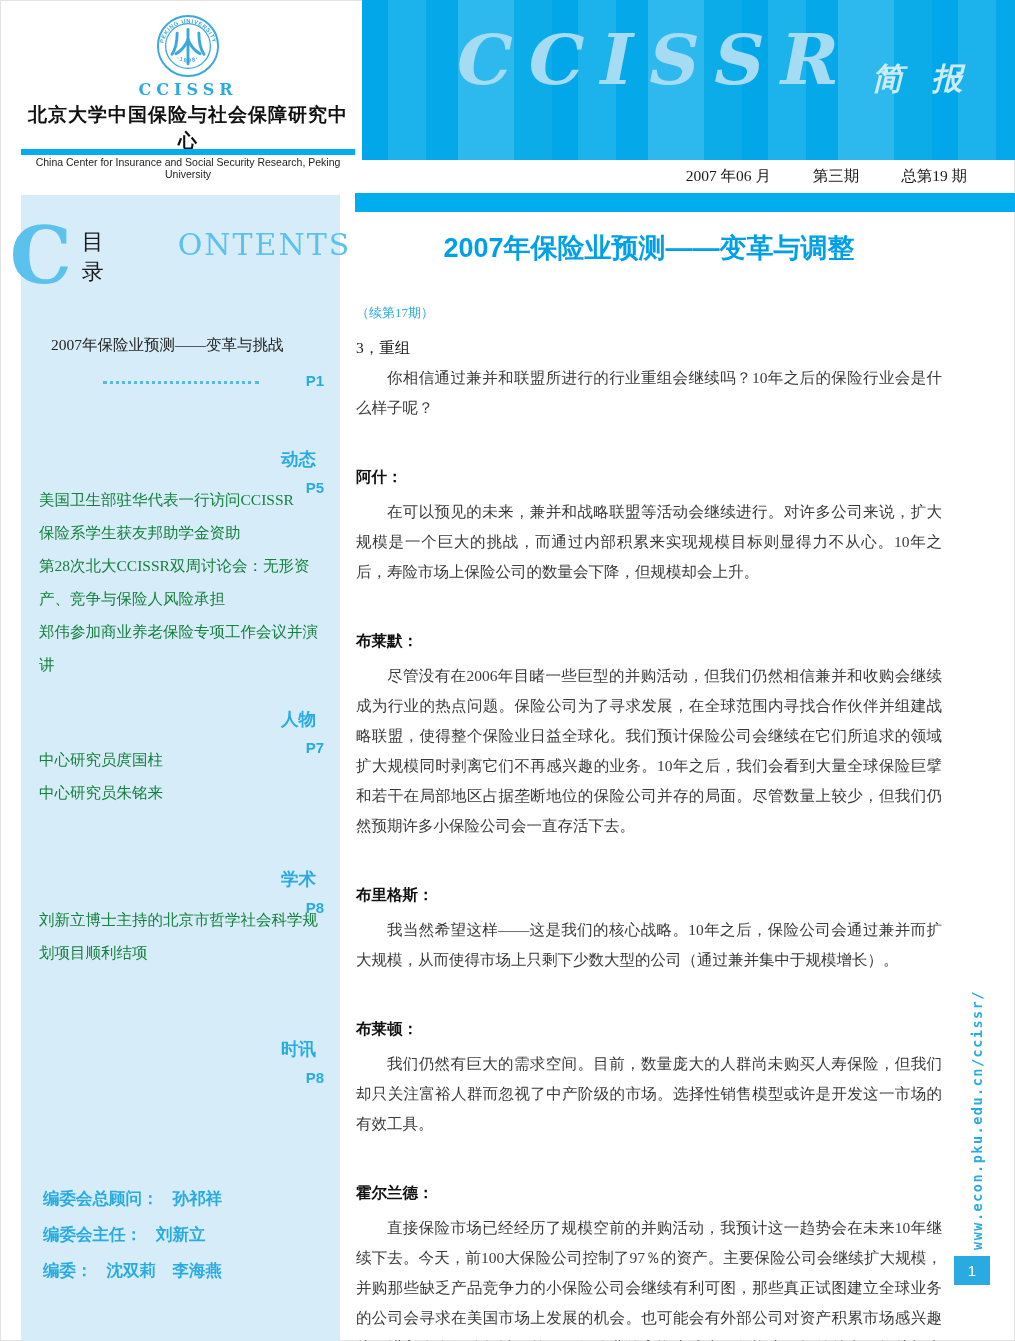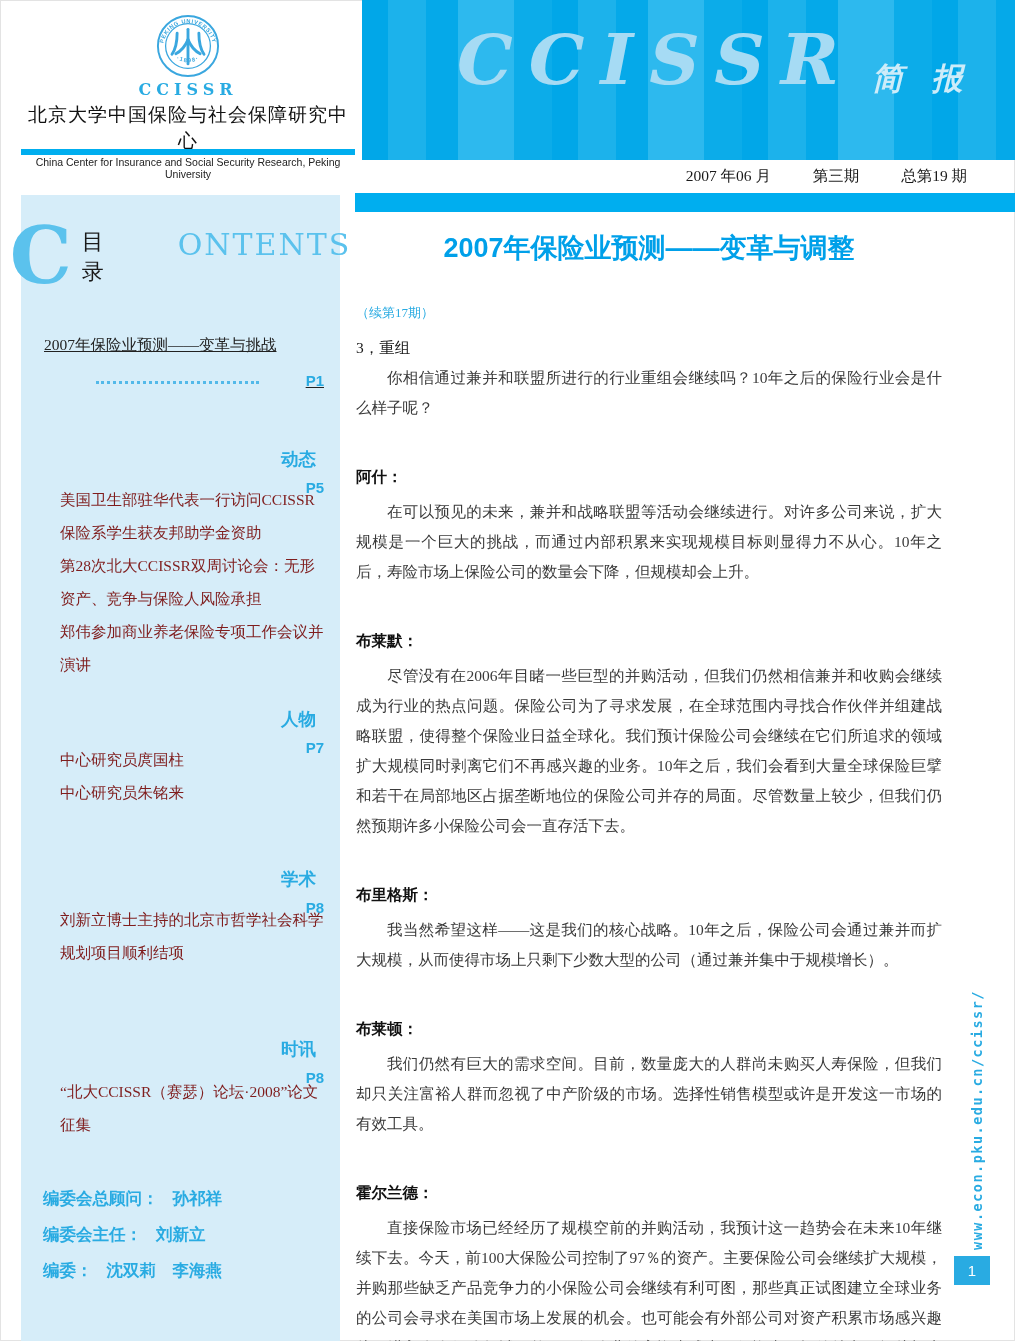--- a/index.html
+++ b/index.html
@@ -5,21 +5,21 @@
   html,body{margin:0;padding:0;background:#ffffff;}
   .page{
     position:relative;width:1015px;height:1341px;background:#fff;overflow:hidden;
     font-family:"Liberation Serif","DejaVu Serif",serif;color:#3d3d3d;
     box-shadow:inset 0 0 0 1px #e3e3e3;
   }
   
   .org-block{position:absolute;left:21px;top:0;width:334px;height:150px;text-align:center;}
   .seal{display:block;margin:14px auto 2px auto;width:64px;height:64px;}
   .logo-acronym{font-family:"DejaVu Serif",serif;font-weight:bold;color:#29abe2;font-size:16px;letter-spacing:5px;}
-  .org-cn{font-family:"Liberation Sans","DejaVu Sans",sans-serif;font-weight:normal;color:#111;font-size:19px;margin-top:3px;letter-spacing:1px;}
+  .org-cn{font-family:"Liberation Sans","DejaVu Sans",sans-serif;font-weight:bold;color:#111;font-size:19px;margin-top:3px;letter-spacing:1px;}
   .org-en{font-family:"Liberation Sans","DejaVu Sans",sans-serif;color:#222;font-size:10.5px;margin-top:2px;}
   .org-underline{position:absolute;left:0;top:149px;width:334px;height:6px;background:#00aeef;}
   
   .banner{
     position:absolute;left:362px;top:0;width:653px;height:160px;
     background:repeating-linear-gradient(90deg,
       #01a7e8 0 26px,#1cb2eb 26px 64px,#05a9e9 64px 96px,#2db9ee 96px 152px,#0cace9 152px 190px);
     overflow:hidden;
   }
   .banner-title{
@@ -36,28 +36,28 @@
   .issue-line{position:absolute;left:355px;top:166px;width:612px;text-align:right;font-size:15.5px;color:#1a1a1a;}
   .issue-line span{margin-left:38px;}
   .top-bar{position:absolute;left:355px;top:193px;width:660px;height:19px;background:#00aeef;}
   
   .sidebar{position:absolute;left:21px;top:195px;width:319px;height:1146px;background:#d6edf9;}
   .contents-head{position:absolute;top:30px;left:0;width:100%;display:flex;justify-content:center;align-items:flex-end;}
   .big-c{font-family:"DejaVu Serif",serif;font-size:78px;line-height:0.8;color:#5bc2ed;font-weight:bold;}
   .c-right{display:flex;flex-direction:row;align-items:flex-start;}
   .mulu{font-family:"Liberation Sans","DejaVu Sans",sans-serif;color:#1a1a1a;font-size:22px;letter-spacing:26px;margin-left:10px;}
   .ontents{font-family:"DejaVu Serif",serif;color:#5bc2ed;font-size:30px;letter-spacing:2px;}
-  .toc-article{position:absolute;top:140px;left:23px;right:16px;font-size:15.5px;color:#222;text-decoration:underline;}
+  .toc-article{position:absolute;top:140px;left:30px;right:16px;font-size:15.5px;color:#222;}
   .toc-dotrow{display:flex;align-items:flex-end;margin-top:16px;padding-left:52px;}
   .leader{flex:1;border-bottom:3px dotted #53b9e9;margin:0 10px 5px 0;}
   .pg{color:#29abe2;font-family:"Liberation Sans",sans-serif;font-size:15px;font-weight:bold;margin-left:37px;}
   .toc-sec{position:absolute;left:22px;right:16px;}
   .sec-head{display:flex;align-items:flex-end;flex-direction:column;}
   .sec-name{font-family:"Liberation Sans","DejaVu Sans",sans-serif;font-weight:bold;color:#29abe2;font-size:17.5px;margin-right:8px;}
-  .sec-items{position:absolute;left:39px;right:14px;font-size:15.5px;color:#7f1d1d;line-height:33px;}
+  .sec-items{position:absolute;left:18px;right:14px;font-size:15.5px;color:#15803d;line-height:33px;}
   .sec-items div{margin:0;}
   .sec-dongtai{top:252px;} .items-dongtai{top:288px;}
   .sec-renwu{top:512px;}   .items-renwu{top:548px;}
   .sec-xueshu{top:672px;}  .items-xueshu{top:708px;}
   .sec-shixun{top:842px;}  .items-shixun{top:880px;}
   .editorial{position:absolute;top:985px;left:22px;right:10px;
     font-family:"Liberation Sans","DejaVu Sans",sans-serif;color:#29abe2;font-weight:bold;font-size:16.5px;line-height:36px;}
   .editorial .row span.val{margin-left:14px;}
   
   .main{position:absolute;left:356px;top:222px;width:586px;}
@@ -182,23 +182,20 @@
       <div>刘新立博士主持的北京市哲学社会科学规划项目顺利结项</div>
     </div>
 
     <div class="toc-sec sec-shixun">
       <div class="sec-head">
         <span class="sec-name">时讯</span>
         <span class="leader"></span>
         <span class="pg">P8</span>
       </div>
     </div>
-    <div class="sec-items items-shixun">
-      <div>“北大CCISSR（赛瑟）论坛·2008”论文征集</div>
-    </div>
 
     <div class="editorial">
       <div class="row">
         <span>编委会总顾问：</span><span class="val">孙祁祥</span>
       </div>
       <div class="row">
         <span>编委会主任：</span><span class="val">刘新立</span>
       </div>
       <div class="row">
         <span>编委：</span><span class="val">沈双莉　李海燕</span>

